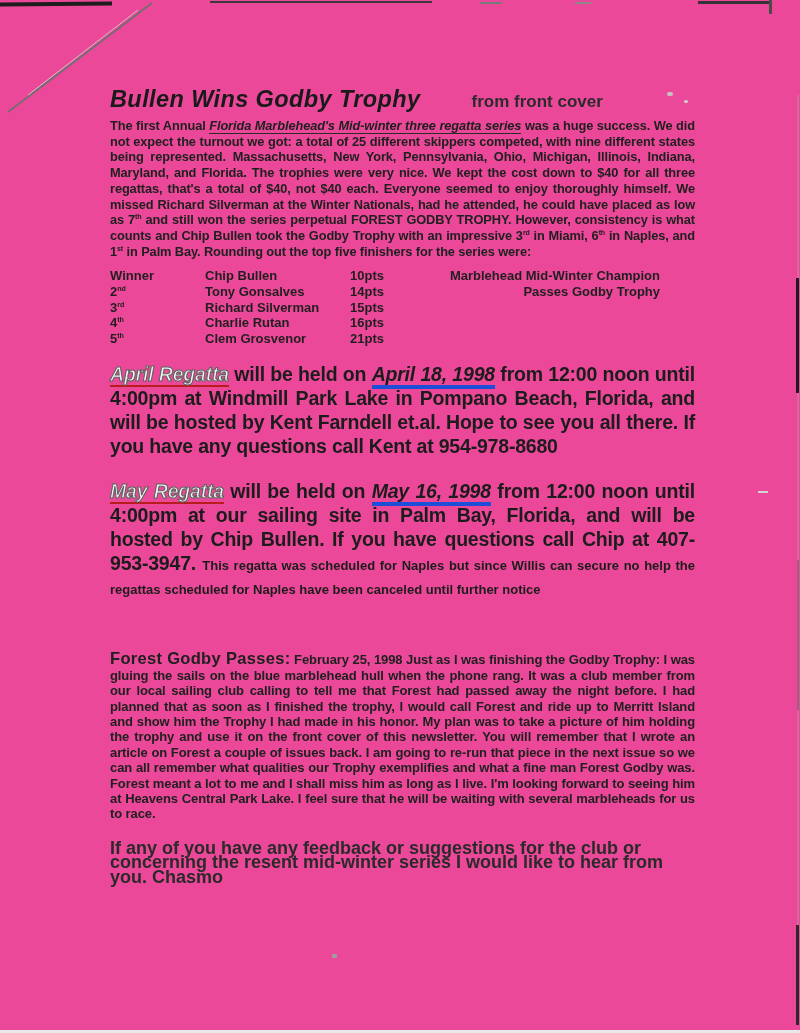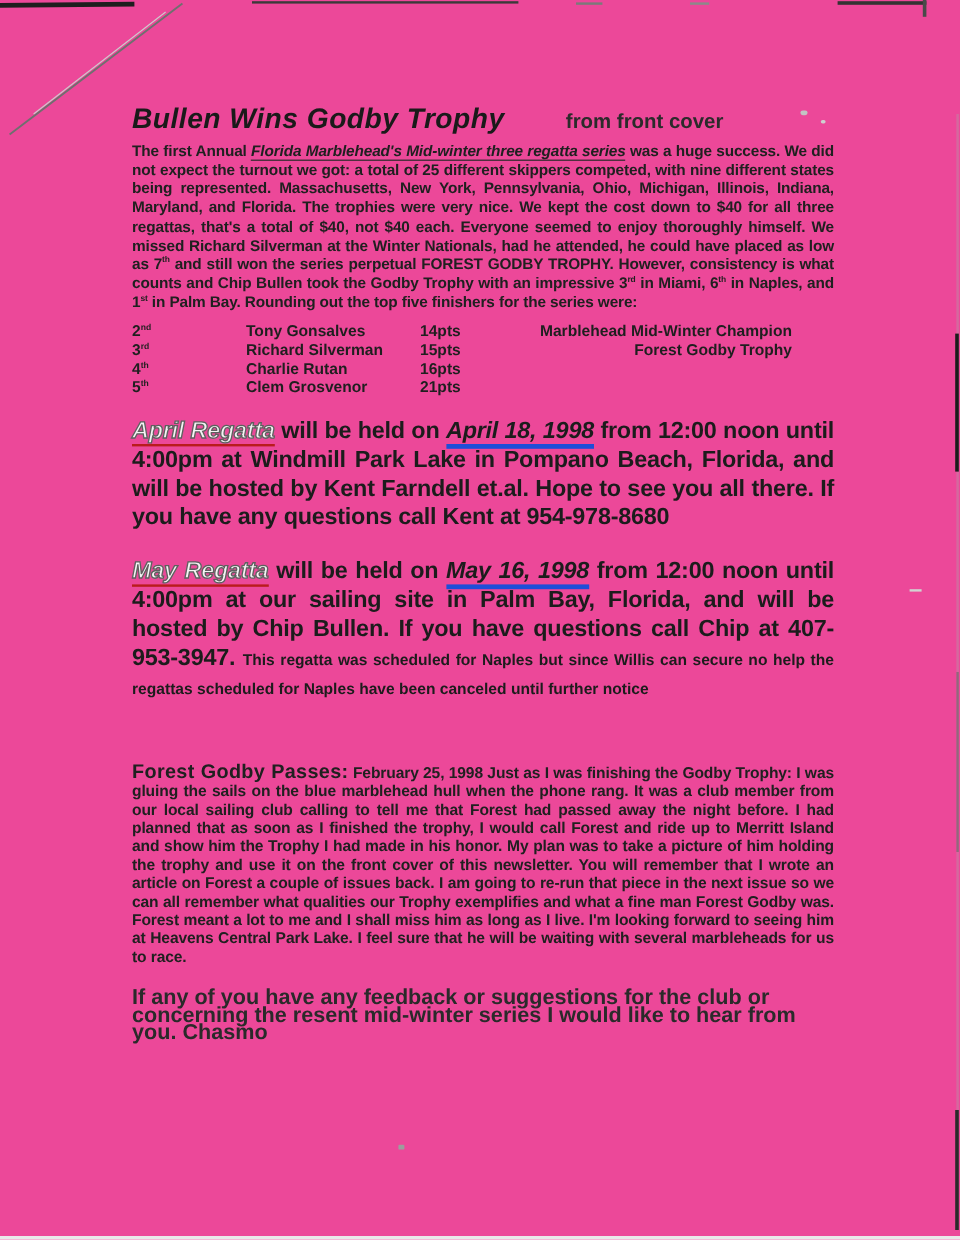--- a/index.html
+++ b/index.html
@@ -106,20 +106,25 @@
     <div class="title-line">
       <span class="headline">Bullen Wins Godby Trophy</span>
       <span class="headline-suffix">from front cover</span>
     </div>
 
     <p class="body-par"><span>The first Annual </span><span class="seg-i seg-u">Florida Marblehead's  Mid-winter three regatta series</span><span> was a huge success.  We did not expect the turnout we got:  a total of 25 different skippers competed, with nine different states being represented.   Massachusetts, New York, Pennsylvania, Ohio, Michigan, Illinois, Indiana, Maryland, and Florida.  The trophies were very nice.  We kept the cost down to $40 for all three regattas,  that's a total of $40, not $40 each.  Everyone seemed to enjoy thoroughly himself.   We missed Richard Silverman at the Winter Nationals, had he attended, he could have placed as low as 7</span><span class="seg-sup">th</span><span> and still won the series perpetual FOREST GODBY TROPHY.   However, consistency is what counts and Chip Bullen took the Godby Trophy with an impressive 3</span><span class="seg-sup">rd</span><span> in Miami, 6</span><span class="seg-sup">th</span><span> in Naples, and 1</span><span class="seg-sup">st</span><span> in Palm Bay.   Rounding out the top five finishers for the series were:</span></p>
 
     <div class="standings">
       <div class="standings-table">
           <div class="srow">
+            <span class="srank">Winner</span>
+            <span class="sname">Chip Bullen</span>
+            <span class="spts">10pts</span>
+          </div>
+          <div class="srow">
             <span class="srank">2<span class="seg-sup">nd</span></span>
             <span class="sname">Tony Gonsalves</span>
             <span class="spts">14pts</span>
           </div>
           <div class="srow">
             <span class="srank">3<span class="seg-sup">rd</span></span>
             <span class="sname">Richard Silverman</span>
             <span class="spts">15pts</span>
           </div>
           <div class="srow">
@@ -128,21 +133,21 @@
             <span class="spts">16pts</span>
           </div>
           <div class="srow">
             <span class="srank">5<span class="seg-sup">th</span></span>
             <span class="sname">Clem Grosvenor</span>
             <span class="spts">21pts</span>
           </div>
         </div>
       <div class="champion">
         <div>Marblehead Mid-Winter Champion</div>
-        <div>Forest Godby Trophy</div>
+        <div>Passes Godby Trophy</div>
       </div>
     </div>
 
     <p class="regatta april"><span class="seg-outline">April Regatta</span><span> will be held on </span><span class="seg-i seg-u2">April 18, 1998</span><span> from 12:00 noon until 4:00pm at Windmill Park Lake in Pompano Beach, Florida, and will be hosted by Kent Farndell et.al.  Hope to see you all there.  If you have any questions call Kent at 954-978-8680</span></p>
 
     <p class="regatta may"><span class="seg-outline">May Regatta</span><span> will be held on </span><span class="seg-i seg-u2">May 16, 1998</span><span> from 12:00 noon until 4:00pm at our sailing site in Palm Bay, Florida, and will be hosted by Chip Bullen.  If you have questions call Chip at 407-953-3947. </span><span class="seg-sm">This regatta was scheduled for Naples but since Willis can secure no help the regattas scheduled for Naples have been canceled until further notice</span></p>
 
     <p class="obituary"><span class="seg-lead">Forest Godby Passes:</span><span>  February 25, 1998    Just as I was finishing the Godby Trophy:  I was gluing the sails on the blue marblehead hull when the phone rang. It was a club member from our local sailing club calling to tell me that Forest had passed away the night before.  I had planned that as soon as I finished the trophy, I would call Forest and ride up to Merritt Island and show him the Trophy I had made in his honor.  My plan was to take a picture of him holding the trophy and use it on the front cover of this newsletter. You will remember that I wrote an article on Forest a couple of issues back.  I am going to re-run that piece in the next issue so we can all remember what qualities our Trophy exemplifies  and what a fine man Forest Godby was.  Forest meant a lot to me and I shall miss him as long as I live.  I'm looking forward to seeing him at Heavens Central Park Lake.  I feel sure that he will be waiting with several marbleheads for us to race.</span></p>
 
     <p class="footer-par">If any of you have any feedback or suggestions for the club or concerning the resent mid-winter series I would like to hear from you.  Chasmo</p>

